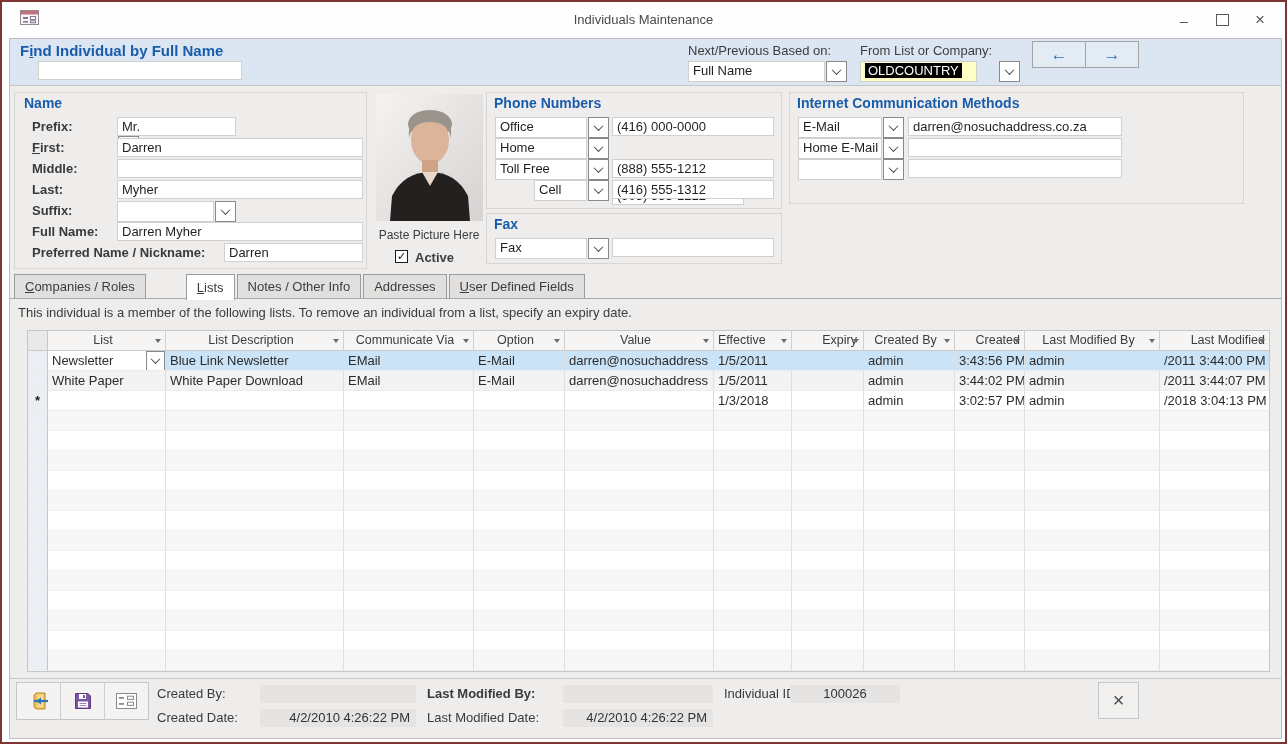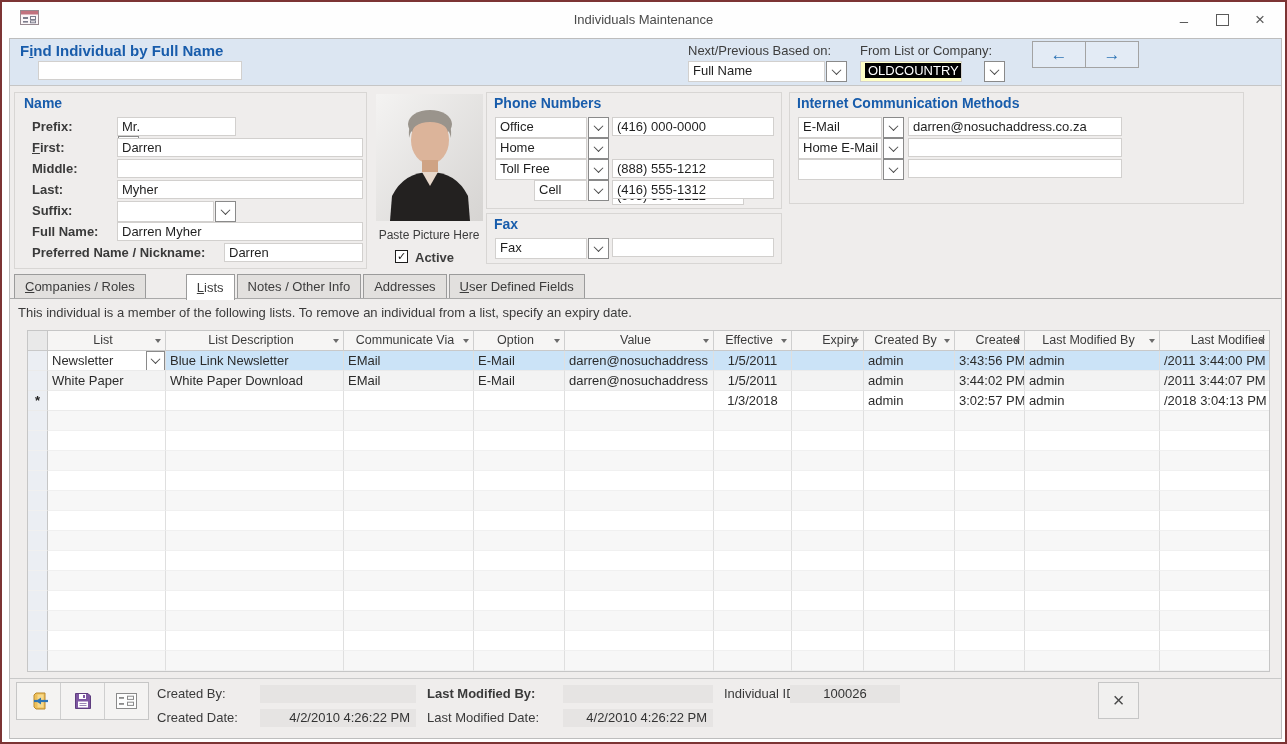--- a/index.html
+++ b/index.html
@@ -42,21 +42,21 @@
   .pagedesc{left:16px;top:303px;font-size:13px;color:#3b3b3b;white-space:nowrap;}
   
   .ds{left:25px;top:328px;width:1243px;background:#fff;border:1px solid #c6c6c6;z-index:2;}
   .ds-row{display:flex;height:20px;}
   .ds-cell{box-sizing:border-box;border-right:1px solid #dfdfdf;border-bottom:1px solid #ebebeb;font-size:13px;line-height:19px;color:#2b2b2b;overflow:hidden;white-space:nowrap;padding:0 4px;background:#fff;}
   .ds-h{box-sizing:border-box;border-right:1px solid #cfcfcf;border-bottom:1px solid #c9c9c9;background:#f6f5f4;position:relative;font-size:12.5px;color:#3c3c3c;text-align:center;line-height:19px;overflow:hidden;white-space:nowrap;padding:0 11px 0 4px;}
   .hcaret{position:absolute;right:4px;top:8px;width:0;height:0;border-left:3.5px solid transparent;border-right:3.5px solid transparent;border-top:4px solid #6b6b6b;}
   .c0{width:20px;flex:none;background:#ebeef3 !important;border-right:1px solid #c6c6c6;padding:0;text-align:center;}
   .c1{width:118px;flex:none;}.c2{width:178px;flex:none;}.c3{width:130px;flex:none;}
   .c4{width:91px;flex:none;}.c5{width:149px;flex:none;}
-  .c6{width:78px;flex:none;text-align:center;}
+  .c6{width:78px;flex:none;text-align:left;}
   .c7{width:72px;flex:none;text-align:right;padding-right:6px;}
   .c8{width:91px;flex:none;}
   .c9{width:70px;flex:none;text-align:right;padding-right:4px;}
   .c10{width:135px;flex:none;}
   .c11{width:109px;flex:none;text-align:right;padding-right:4px;border-right:none;}
   .corner{background:#e9e9e9 !important;}
   .sel .ds-cell:not(.c0){background:#cbe3f7;}
   .alt .ds-cell:not(.c0){background:#f3f3f3;}
   .filler .ds-cell{border-bottom:1px solid #f0f0f0;}
   .filler.odd .ds-cell:not(.c0){background:#f7f7f7;}
@@ -111,21 +111,21 @@
 
   <div class="a lbl" style="left:686px;top:41px;">Next/Previous Based on:</div>
   <div class="a combo" style="left:686px;top:59px;width:159px;">
     <span class="ctext">Full Name</span>
     <span class="cbtn">
         <i class="chev"></i>
       </span>
   </div>
 
   <div class="a lbl" style="left:858px;top:41px;">From List or Company:</div>
-  <div class="a combo yellow" style="left:858px;top:59px;width:145px;gap:21px;">
+  <div class="a combo yellow" style="left:858px;top:59px;width:160px;gap:21px;">
     <span class="ctext"><span class="selhl">OLDCOUNTRY</span></span>
     <span class="cbtn">
         <i class="chev"></i>
       </span>
   </div>
 
   <div class="a navbtns" style="left:1030px;top:39px;">
     <span class="navbtn">
         <span>←</span>
       </span>

